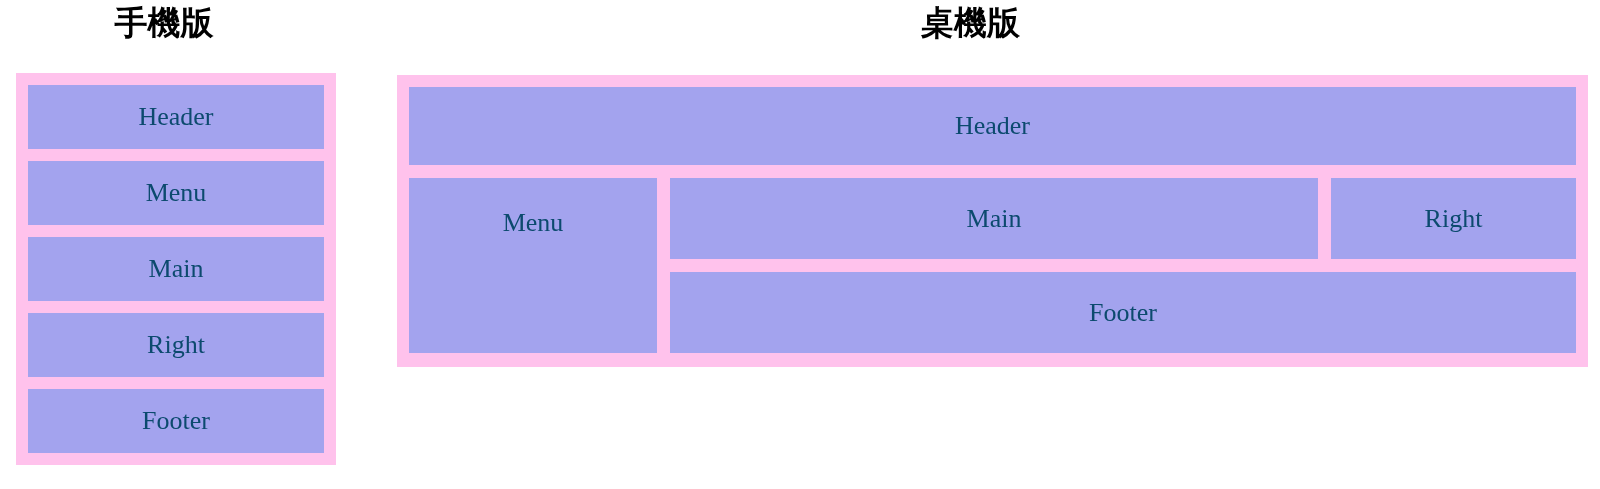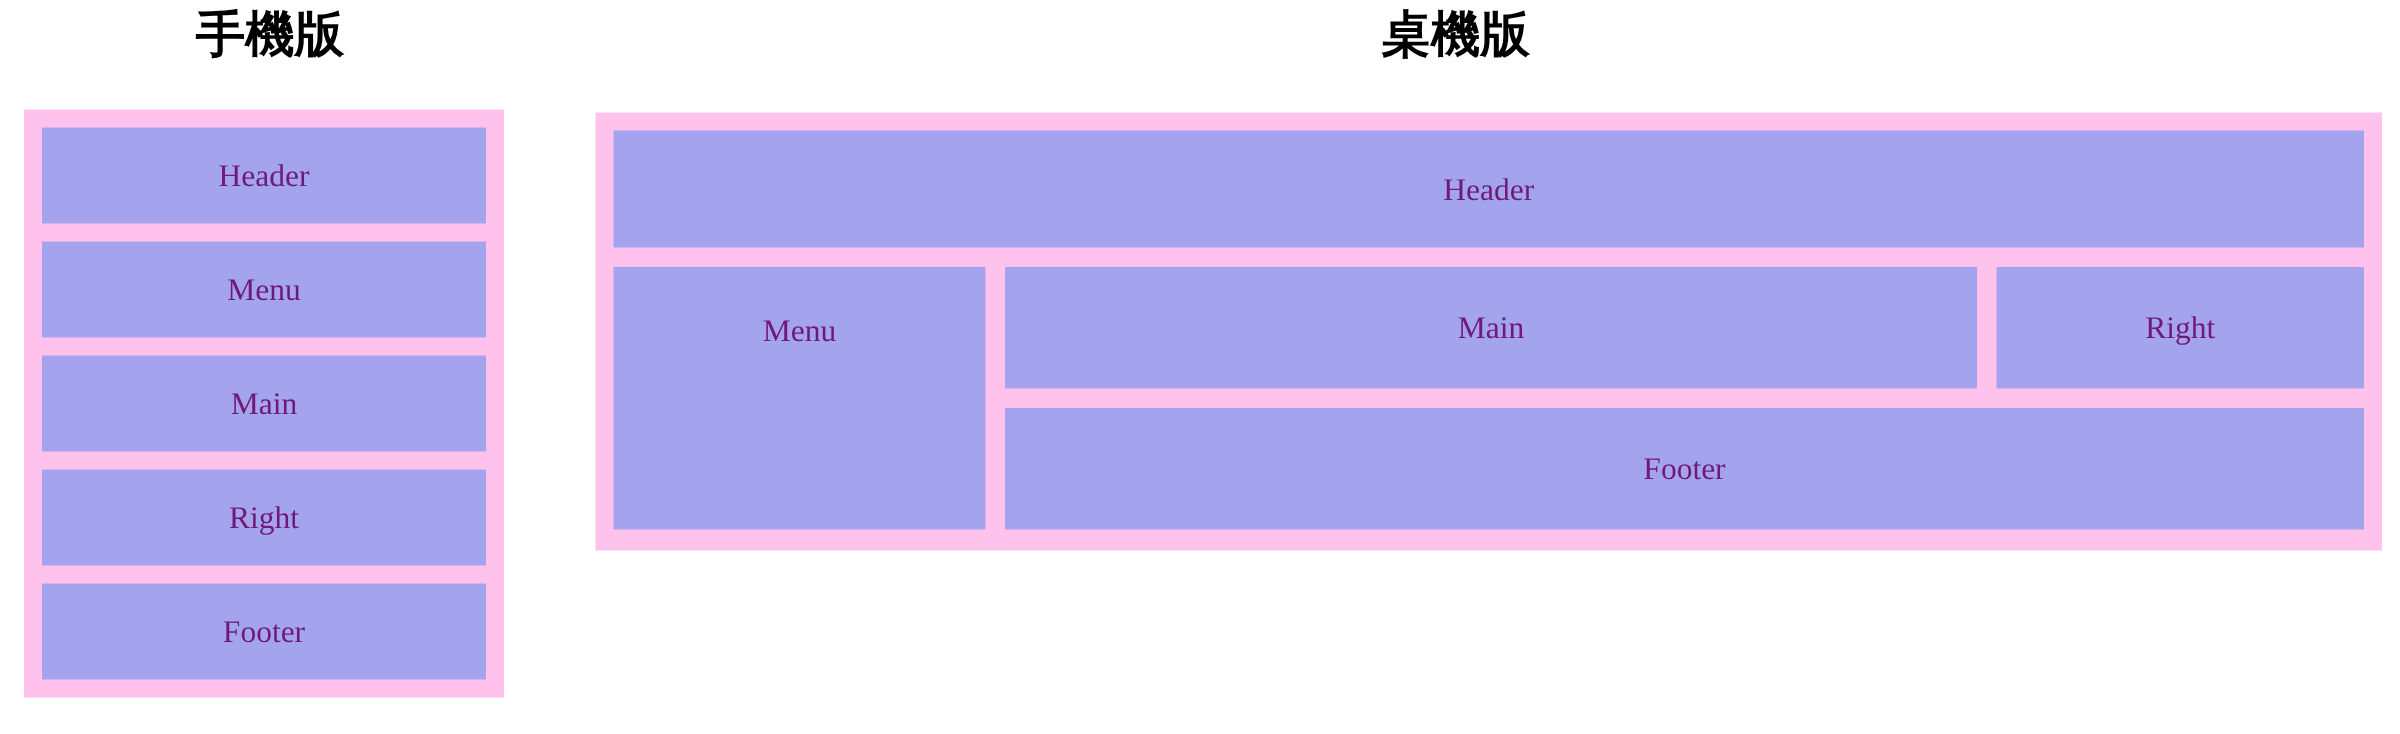--- a/index.html
+++ b/index.html
@@ -19,37 +19,37 @@
     position: absolute;
     top: 2px;
     height: 42px;
     line-height: 42px;
     text-align: center;
     font-size: 33px;
     font-weight: bold;
     color: #000000;
     font-family: "Liberation Sans", "DejaVu Sans", sans-serif;
   }
-  #mobile-title  { left: 20px;  width: 320px; }
+  #mobile-title  { left: 4px;  width: 320px; }
   #desktop-title { left: 375px; width: 1191px; }
 
   .pink-container {
     position: absolute;
     background: #ffc2ec;
     box-sizing: border-box;
   }
 
   .purple-box {
     background: #a3a3ee;
     display: flex;
     align-items: center;
     justify-content: center;
     font-family: "Liberation Serif", "DejaVu Serif", serif;
-    font-size: 21px;
-    color: #701a75;
+    font-size: 26px;
+    color: #0c4a6e;
   }
 
   
   #mobile-container {
     left: 16px;
     top: 73px;
     width: 320px;
     height: 392px;
     padding: 12px;
     display: flex;

